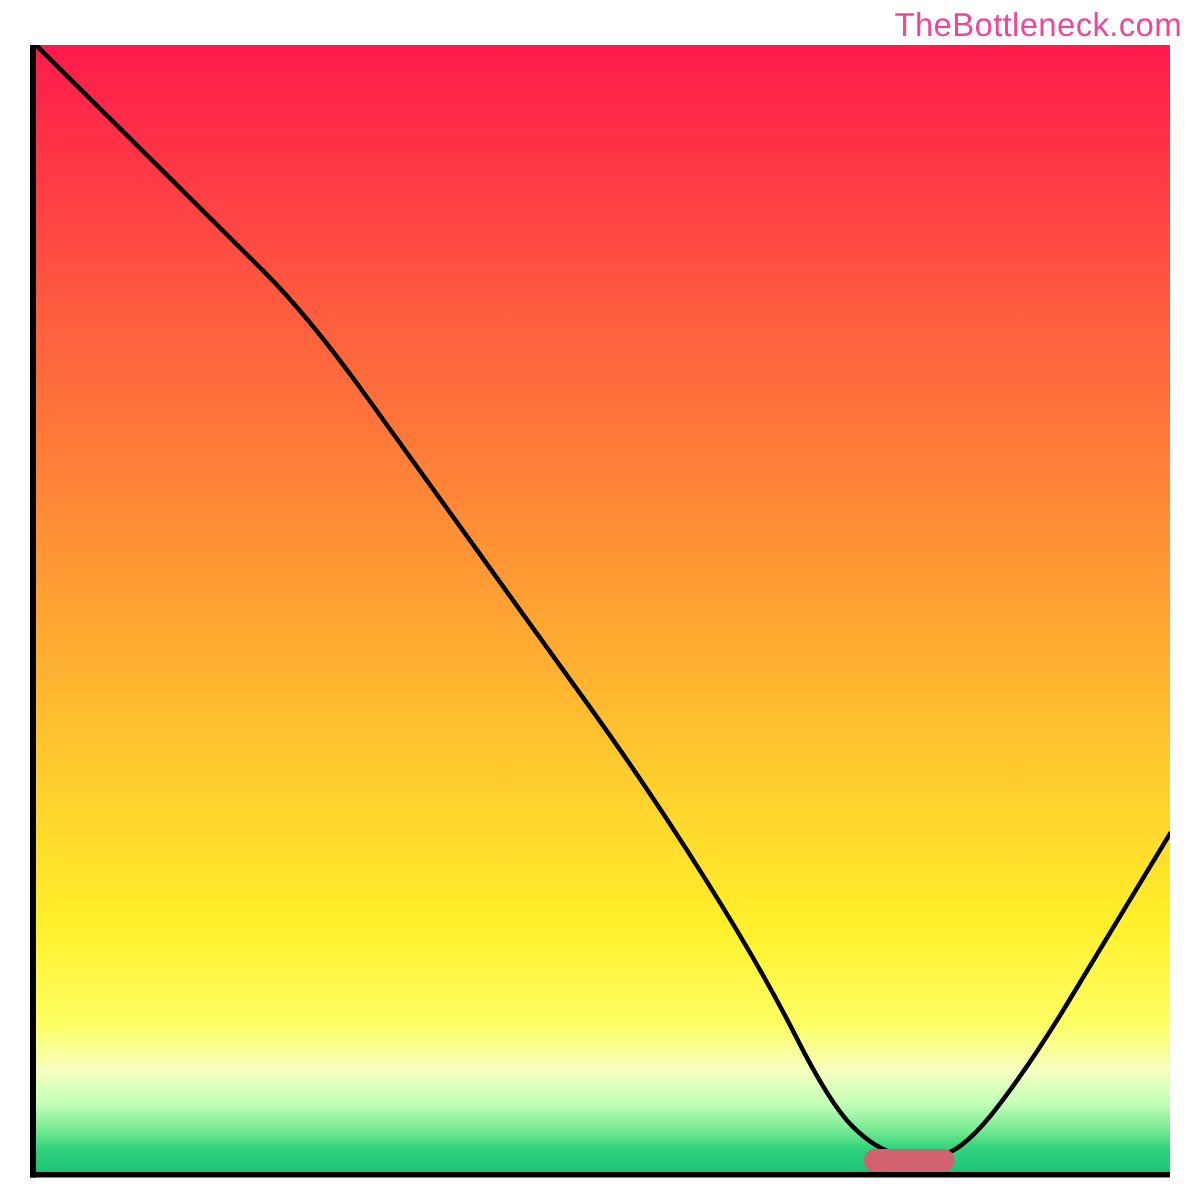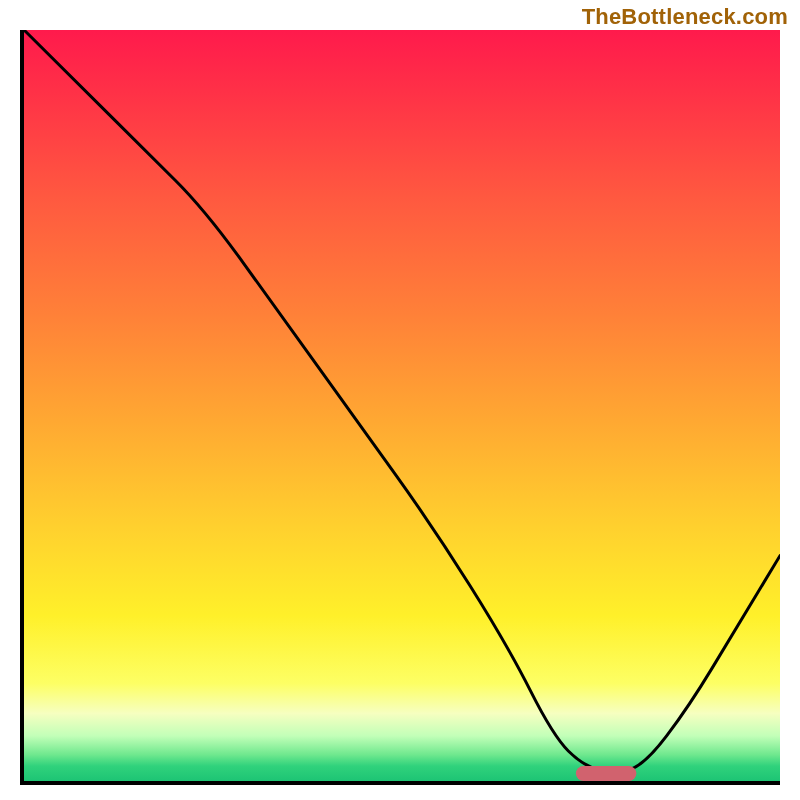--- a/index.html
+++ b/index.html
@@ -14,22 +14,22 @@
   .canvas {
     position: relative;
     width: 800px;
     height: 800px;
   }
   .watermark {
     position: absolute;
     top: 4px;
     right: 12px;
     font-size: 22px;
-    font-weight: 700;
-    color: #a16207;
+    font-weight: 400;
+    color: #ec4899;
     letter-spacing: 0.2px;
   }
   .plot-area {
     position: absolute;
     left: 20px;
     top: 30px;
     width: 760px;
     height: 755px;
     border-left: 4px solid #000;
     border-bottom: 4px solid #000;

